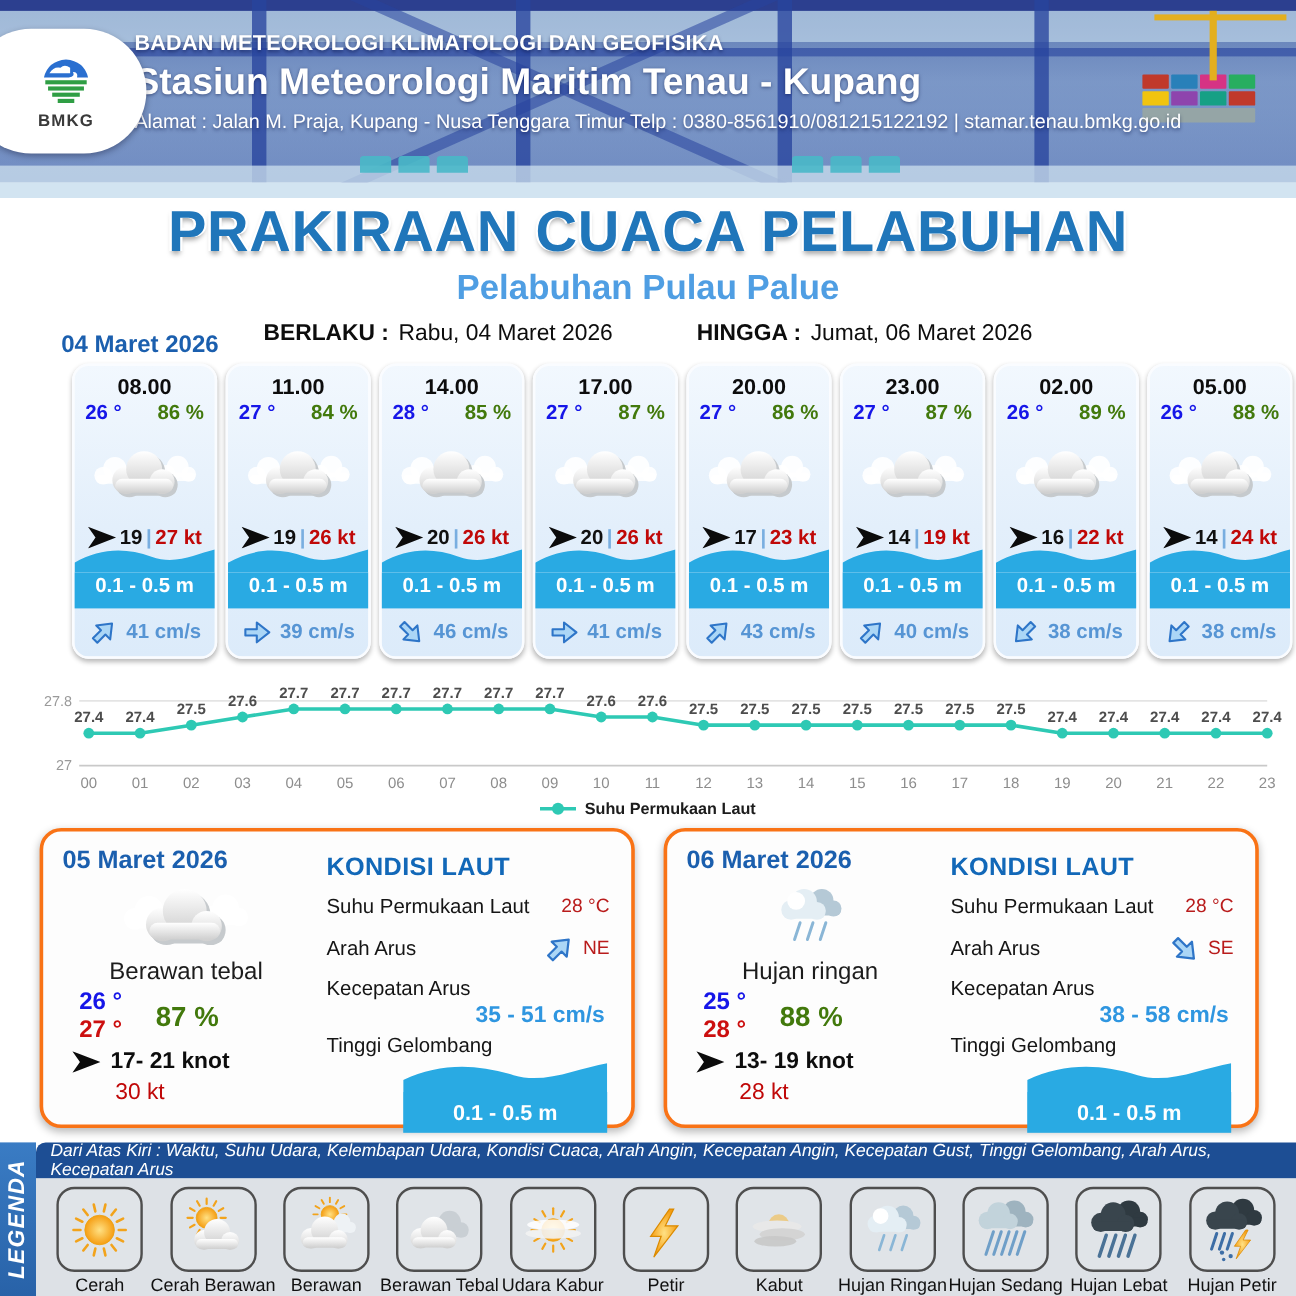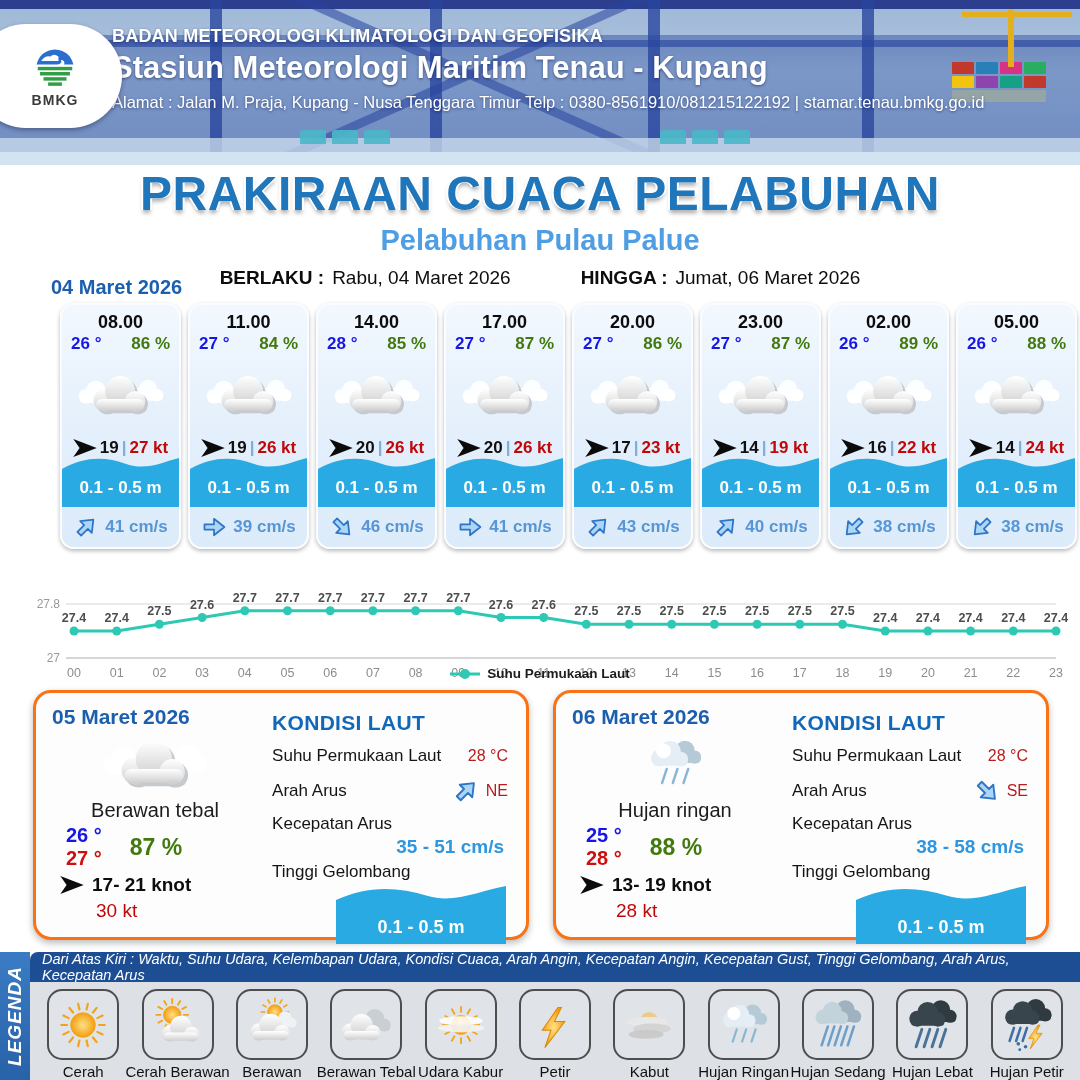--- a/index.html
+++ b/index.html
@@ -58,21 +58,21 @@
   .fc-waveband{position:absolute;left:0;right:0;bottom:40px;}
   .fc-waveband svg{display:block;width:100%;height:22px;}
   .fc-wave{background:#29aae3;color:#fff;text-align:center;font-weight:bold;font-size:17px;padding:1px 0 9px;}
   .fc-cur{position:absolute;bottom:0;left:0;right:0;height:40px;display:flex;align-items:center;
           justify-content:center;gap:6px;}
   .fc-carr{display:inline-block;width:26px;height:26px;}
   .fc-cspd{color:#5795d4;font-weight:bold;font-size:17px;}
   .warr{display:inline-block;width:24px;height:18px;}
 
   
-  .chart{position:absolute;top:588px;left:12px;width:1056px;height:106px;}
+  .chart{position:absolute;top:568px;left:12px;width:1056px;height:106px;}
   .chart-legend{position:absolute;top:666px;left:0;width:1080px;display:flex;align-items:center;
                 justify-content:center;gap:7px;font-size:13.5px;font-weight:bold;color:#1c1c1c;}
 
   
   .summaries{position:absolute;top:690px;left:33px;display:flex;gap:24px;}
   .sumcard{width:496px;height:250px;background:#fdfdfd;border:3px solid #f97316;border-radius:18px;
            box-shadow:0 3px 7px rgba(0,0,0,.28);display:flex;box-sizing:border-box;padding:12px 16px;}
   .sum-left{width:45%;display:flex;flex-direction:column;}
   .sum-date{font-size:21px;font-weight:bold;color:#1b5fae;}
   .sum-icon{width:120px;height:66px;margin:2px auto 0;}

